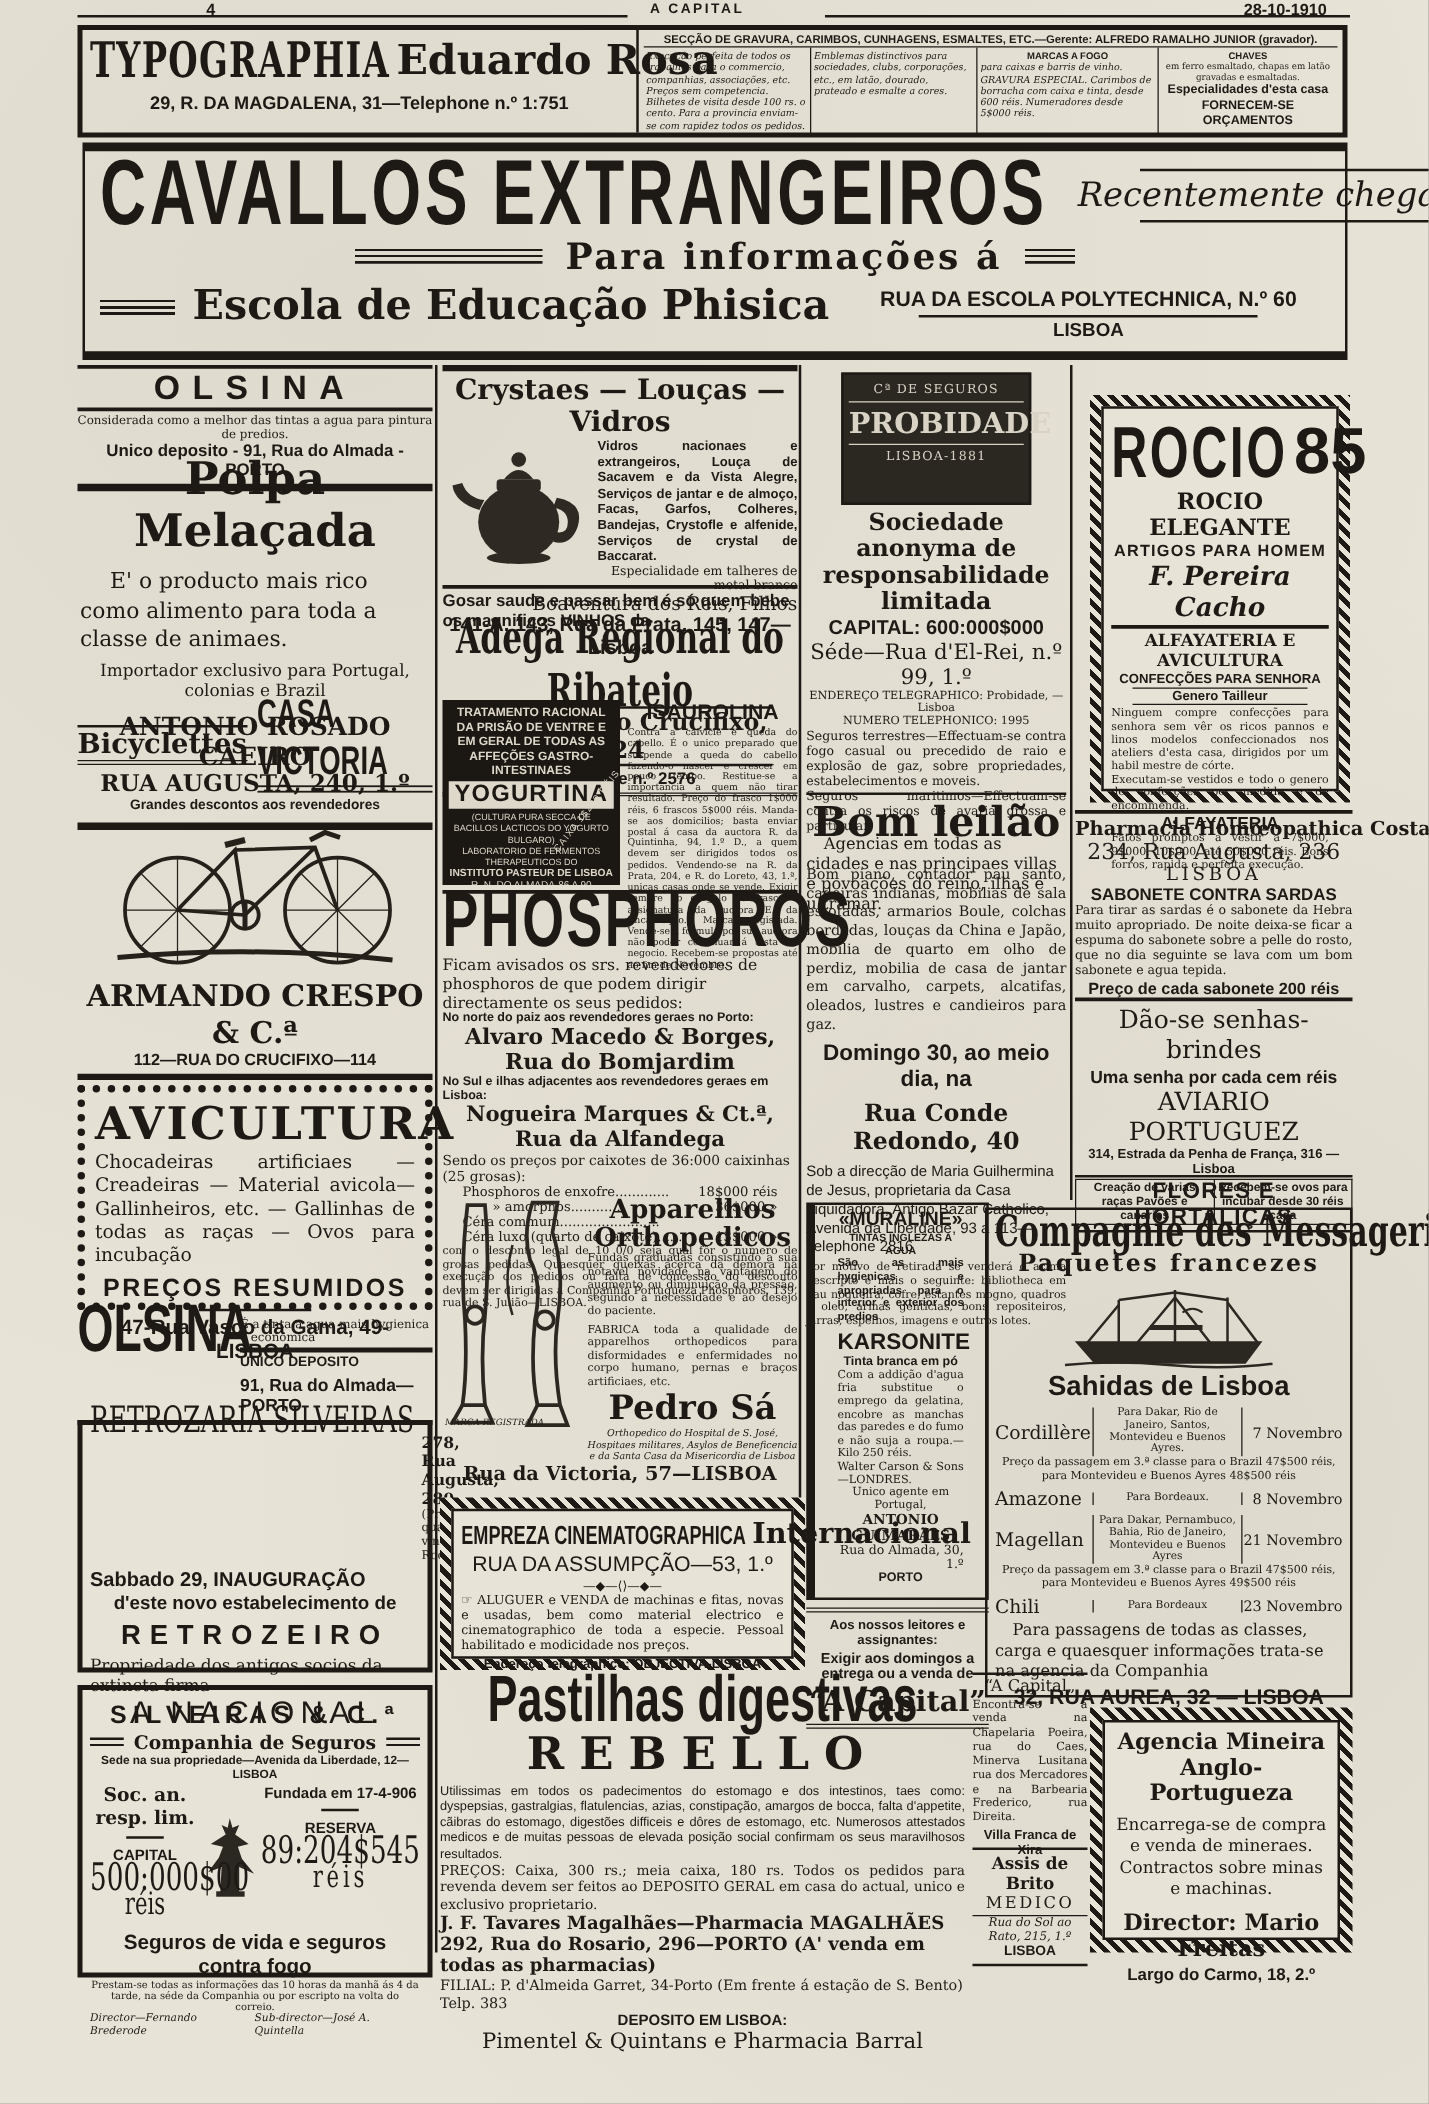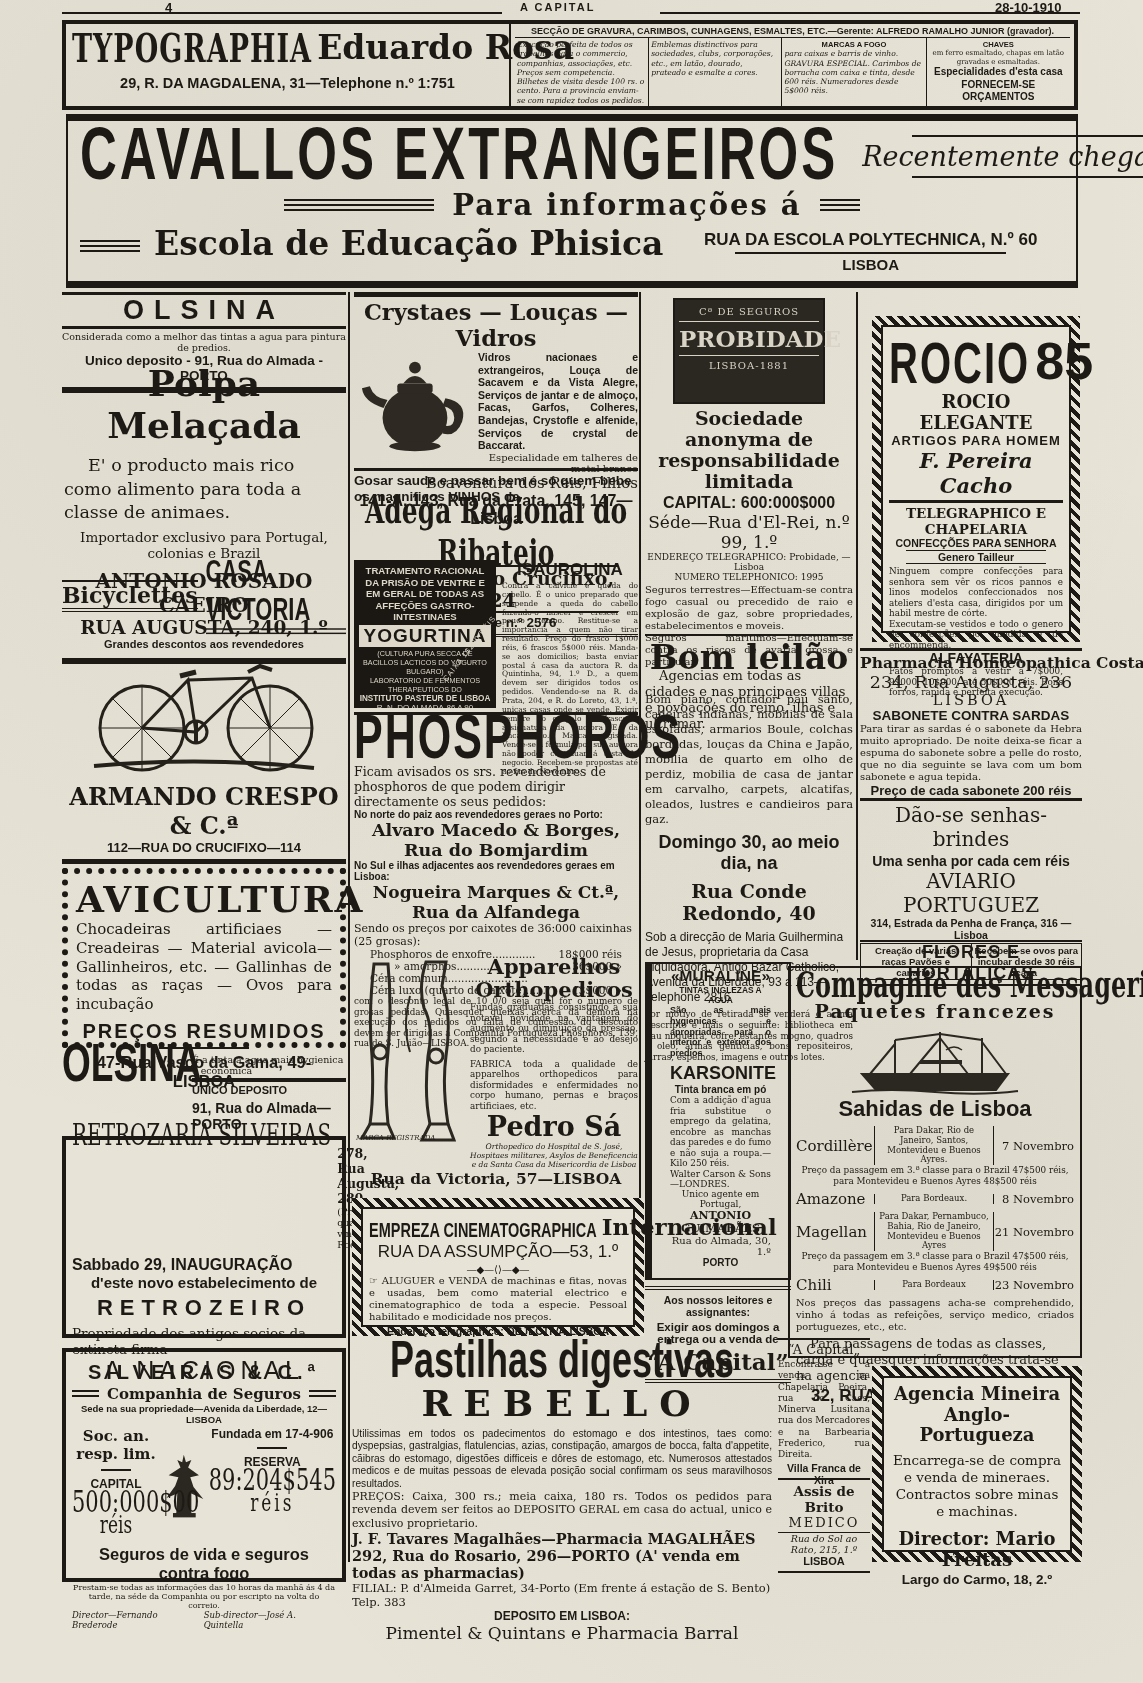--- a/index.html
+++ b/index.html
@@ -383,21 +383,21 @@
   <div class="abs pat" style="left:872px;top:316px;width:208px;height:326px;padding:9px">
     <div class="inner" style="padding:4px 6px">
       <div class="c" style="white-space:nowrap">
         <span class="sans b cond" style="font-size:40px;letter-spacing:2px">ROCIO</span>
         <span class="sans b" style="font-size:52px">85</span>
       </div>
       <div class="c b" style="font-size:18px">ROCIO ELEGANTE</div>
       <div class="c b sans" style="font-size:13px;letter-spacing:1px">ARTIGOS PARA HOMEM</div>
       <div class="c b i" style="font-size:21px">F. Pereira Cacho</div>
       <div class="rule" style="height:3px;margin:2px 0"></div>
-      <div class="c b" style="font-size:13.5px">TELEGRAPHICO E CHAPELARIA</div>
+      <div class="c b" style="font-size:13.5px">ALFAYATERIA E AVICULTURA</div>
       <div class="c b sans" style="font-size:10.5px">CONFECÇÕES PARA SENHORA</div>
       <div class="c b sans" style="font-size:10.5px;border-top:1px solid #1d1a15;border-bottom:1px solid #1d1a15;width:80%;margin:1px auto">Genero Tailleur</div>
       <div class="j" style="font-size:8.8px;line-height:1.2;margin-top:2px">Ninguem compre confecções para senhora sem vêr os ricos pannos e linos modelos confeccionados nos ateliers d'esta casa, dirigidos por um habil mestre de córte.</div>
       <div class="j" style="font-size:8.8px;line-height:1.2">Executam-se vestidos e todo o genero de confecções por medida e de encommenda.</div>
       <div class="c b sans" style="font-size:14px">ALFAYATERIA</div>
       <div class="j" style="font-size:8.8px;line-height:1.2">Fatos promptos a vestir a 7$000, 9$000, 10$000, até 50$000 réis. Bons forros, rapida e perfeita execução.</div>
     </div>
   </div>
 
   <div class="abs" style="left:860px;top:648px;width:222px;border-top:3px solid #1d1a15;padding-top:2px">
@@ -451,21 +451,20 @@
       <span class="nm">Magellan</span>
       <span class="ds">Para Dakar, Pernambuco, Bahia, Rio de Janeiro, Montevideu e Buenos Ayres</span>
       <span class="dt">21 Novembro</span>
     </div>
     <div class="c" style="font-size:8.8px;line-height:1.2">Preço da passagem em 3.ª classe para o Brazil 47$500 réis, para Montevideu e Buenos Ayres 49$500 réis</div>
     <div class="shiprow">
       <span class="nm">Chili</span>
       <span class="ds">Para Bordeaux</span>
       <span class="dt">23 Novembro</span>
     </div>
-    <div class="j" style="font-size:9.8px;line-height:1.2;margin-top:3px">Nos preços das passagens acha-se comprehendido, vinho á todas as refeições, serviço medico, criados portuguezes, etc., etc.</div>
     <div style="font-size:13px;line-height:1.25;margin-top:3px;text-indent:14px">Para passagens de todas as classes, carga e quaesquer informações trata-se na agencia da Companhia</div>
     <div class="c sans b" style="font-size:17px;margin-top:2px">32, RUA AUREA, 32 — LISBOA</div>
     <div class="r" style="font-size:11px">Os agentes</div>
     <div class="r smallcaps" style="font-size:12px">SOCIEDADE TORLADES</div>
   </div>
 
   <div class="abs pat" style="left:872px;top:1366px;width:210px;height:196px;padding:10px">
     <div class="inner" style="padding:4px 6px">
       <div class="c b" style="font-size:18px;line-height:1.15;margin-top:2px">Agencia Mineira Anglo-Portugueza</div>
       <div class="c" style="font-size:13.5px;line-height:1.25;margin-top:6px">Encarrega-se de compra e venda de mineraes. Contractos sobre minas e machinas.</div>

